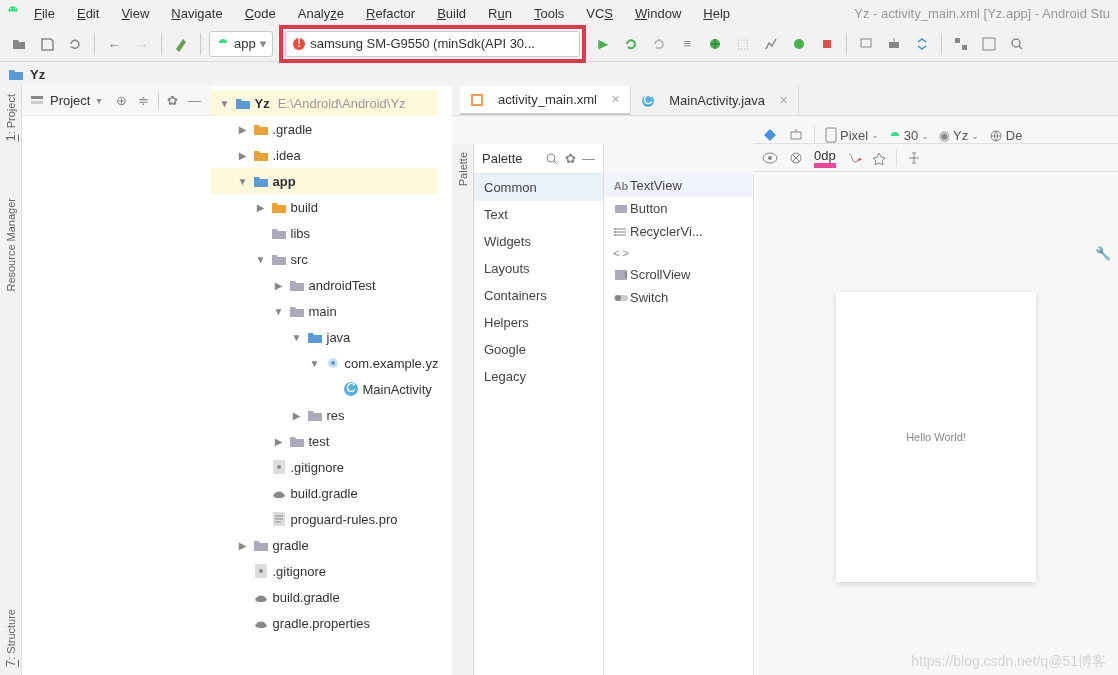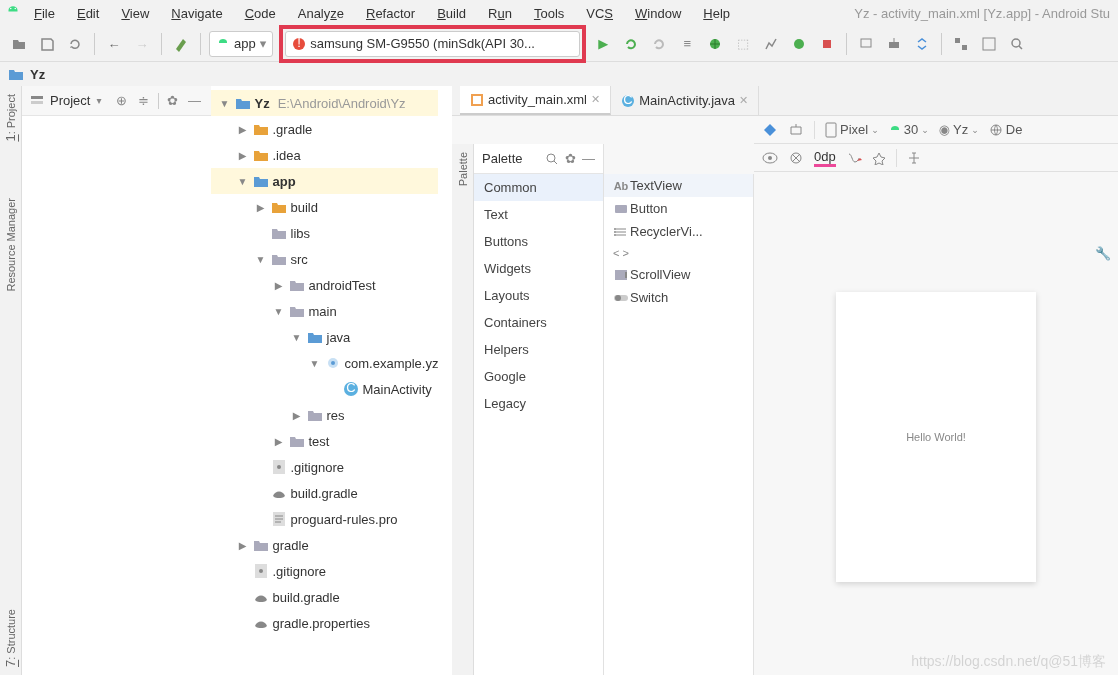--- a/index.html
+++ b/index.html
@@ -41,37 +41,37 @@
 .tree-row.selected { background: #fff8dc; }
 .tree-row .arrow { width: 12px; color: #888; font-size: 10px; text-align: center; }
 .tree-row .fico { width: 16px; height: 16px; display: inline-flex; align-items: center; justify-content: center; }
 .tree-row .name { white-space: nowrap; }
 .tree-row .path { color: #999; margin-left: 4px; }
 .tree-row.bold .name { font-weight: bold; }
 
 
 .editor-area { flex: 1; display: flex; flex-direction: column; background: #f7f7f7; }
 .tabs { display: flex; align-items: center; height: 30px; border-bottom: 1px solid #ddd; background: #f2f2f2; padding-left: 8px; }
-.tab { display: flex; align-items: center; height: 100%; padding: 0 10px; gap: 4px; border-right: 1px solid #ddd; }
+.tab { display: flex; align-items: center; height: 100%; padding: 0 10px; gap: 14px; border-right: 1px solid #ddd; }
 .tab.active { background: #fff; border-bottom: 2px solid #ccc; }
 .tab .close { color: #aaa; font-size: 11px; }
 
 .designer { flex: 1; display: flex; }
 .palette-gutter { width: 22px; background: #f2f2f2; border-right: 1px solid #ddd; display: flex; flex-direction: column; align-items: center; margin-top: 28px;}
 .palette-panel { width: 130px; background: #fff; border-right: 1px solid #e1e1e1; margin-top: 28px;}
 .palette-header { display: flex; align-items: center; height: 30px; padding: 0 8px; gap: 6px; border-bottom: 1px solid #e5e5e5; }
 .palette-list .item { padding: 6px 10px; font-size: 13px; color: #444; }
 .palette-list .item.active { background: #eaf1fb; }
 
 .components-panel { width: 150px; background: #fff; border-right: 1px solid #e1e1e1; margin-top: 58px;}
 .components-panel .citem { display: flex; align-items: center; gap: 0; padding: 4px 8px; color: #444; }
 .components-panel .citem.selected { background: #f0f4fa; }
 
 .canvas-area { flex: 1; background: #f7f7f7; display: flex; flex-direction: column; position: relative; }
-.canvas-toolbar { display: flex; align-items: center; height: 28px; gap: 10px; padding: 0 8px; border-bottom: 1px solid #e0e0e0; }
+.canvas-toolbar { display: flex; align-items: flex-end; height: 28px; gap: 10px; padding: 0 8px; border-bottom: 1px solid #e0e0e0; }
 .canvas-toolbar .tb-item { display: flex; align-items: center; gap: 3px; color: #555; font-size: 12px; }
 .canvas-toolbar2 { display: flex; align-items: center; height: 28px; gap: 10px; padding: 0 8px; border-bottom: 1px solid #e0e0e0; }
 .canvas { flex: 1; display: flex; align-items: flex-start; justify-content: center; padding-top: 120px; position: relative;}
 .phone { width: 200px; height: 290px; background: #fff; box-shadow: 0 2px 6px rgba(0,0,0,0.15); display: flex; align-items: center; justify-content: center; }
 .phone .txt { font-size: 11px; color: #888; }
 .wrench-icon { position: absolute; right: 6px; top: 130px; color: #777; }
 .watermark { position: absolute; bottom: 4px; right: 12px; color: rgba(0,0,0,0.15); font-size: 14px; }
 
 svg { display: block; }
 .green { fill: #3ddc84; }
@@ -484,21 +484,20 @@
                 <circle cx="6" cy="6" r="4" fill="none" stroke="#888"></circle>
                 <path d="M9 9l3 3" stroke="#888"></path>
               </svg>
             </span>
           <span style="color:#888">✿</span>
           <span style="color:#888">—</span>
         </div>
         <div class="palette-list" id="palette-cats">
             <div class="item active">Common</div>
             <div class="item">Text</div>
-            <div class="item">Buttons</div>
             <div class="item">Widgets</div>
             <div class="item">Layouts</div>
             <div class="item">Containers</div>
             <div class="item">Helpers</div>
             <div class="item">Google</div>
             <div class="item">Legacy</div>
           </div>
       </div>
 
       <div class="components-panel" id="components">
@@ -600,21 +599,21 @@
                 <ellipse cx="8" cy="6" rx="7" ry="5" fill="none" stroke="#888"></ellipse>
                 <circle cx="8" cy="6" r="2" fill="#888"></circle>
               </svg>
             </span>
           <span>
               <svg width="16" height="16">
                 <path d="M4 4l8 8M12 4l-8 8" stroke="#888"></path>
                 <circle cx="8" cy="8" r="5" fill="none" stroke="#888"></circle>
               </svg>
             </span>
-          <span class="tb-item" style="border-bottom:3px solid #ec4899"><span>0dp</span></span>
+          <span class="tb-item" style="border-bottom:5px solid #ec4899"><span>0dp</span></span>
           <span>
               <svg width="16" height="14">
                 <path d="M3 3c3 0 3 8 6 8s4-4 4-4" fill="none" stroke="#888"></path>
                 <path d="M11 10l3-3 2 2" fill="#d85050"></path>
               </svg>
             </span>
           <span>
               <svg width="14" height="14">
                 <path d="M7 2l2 4 4 1-3 3 1 4-4-2-4 2 1-4-3-3 4-1z" fill="none" stroke="#888"></path>
               </svg>

